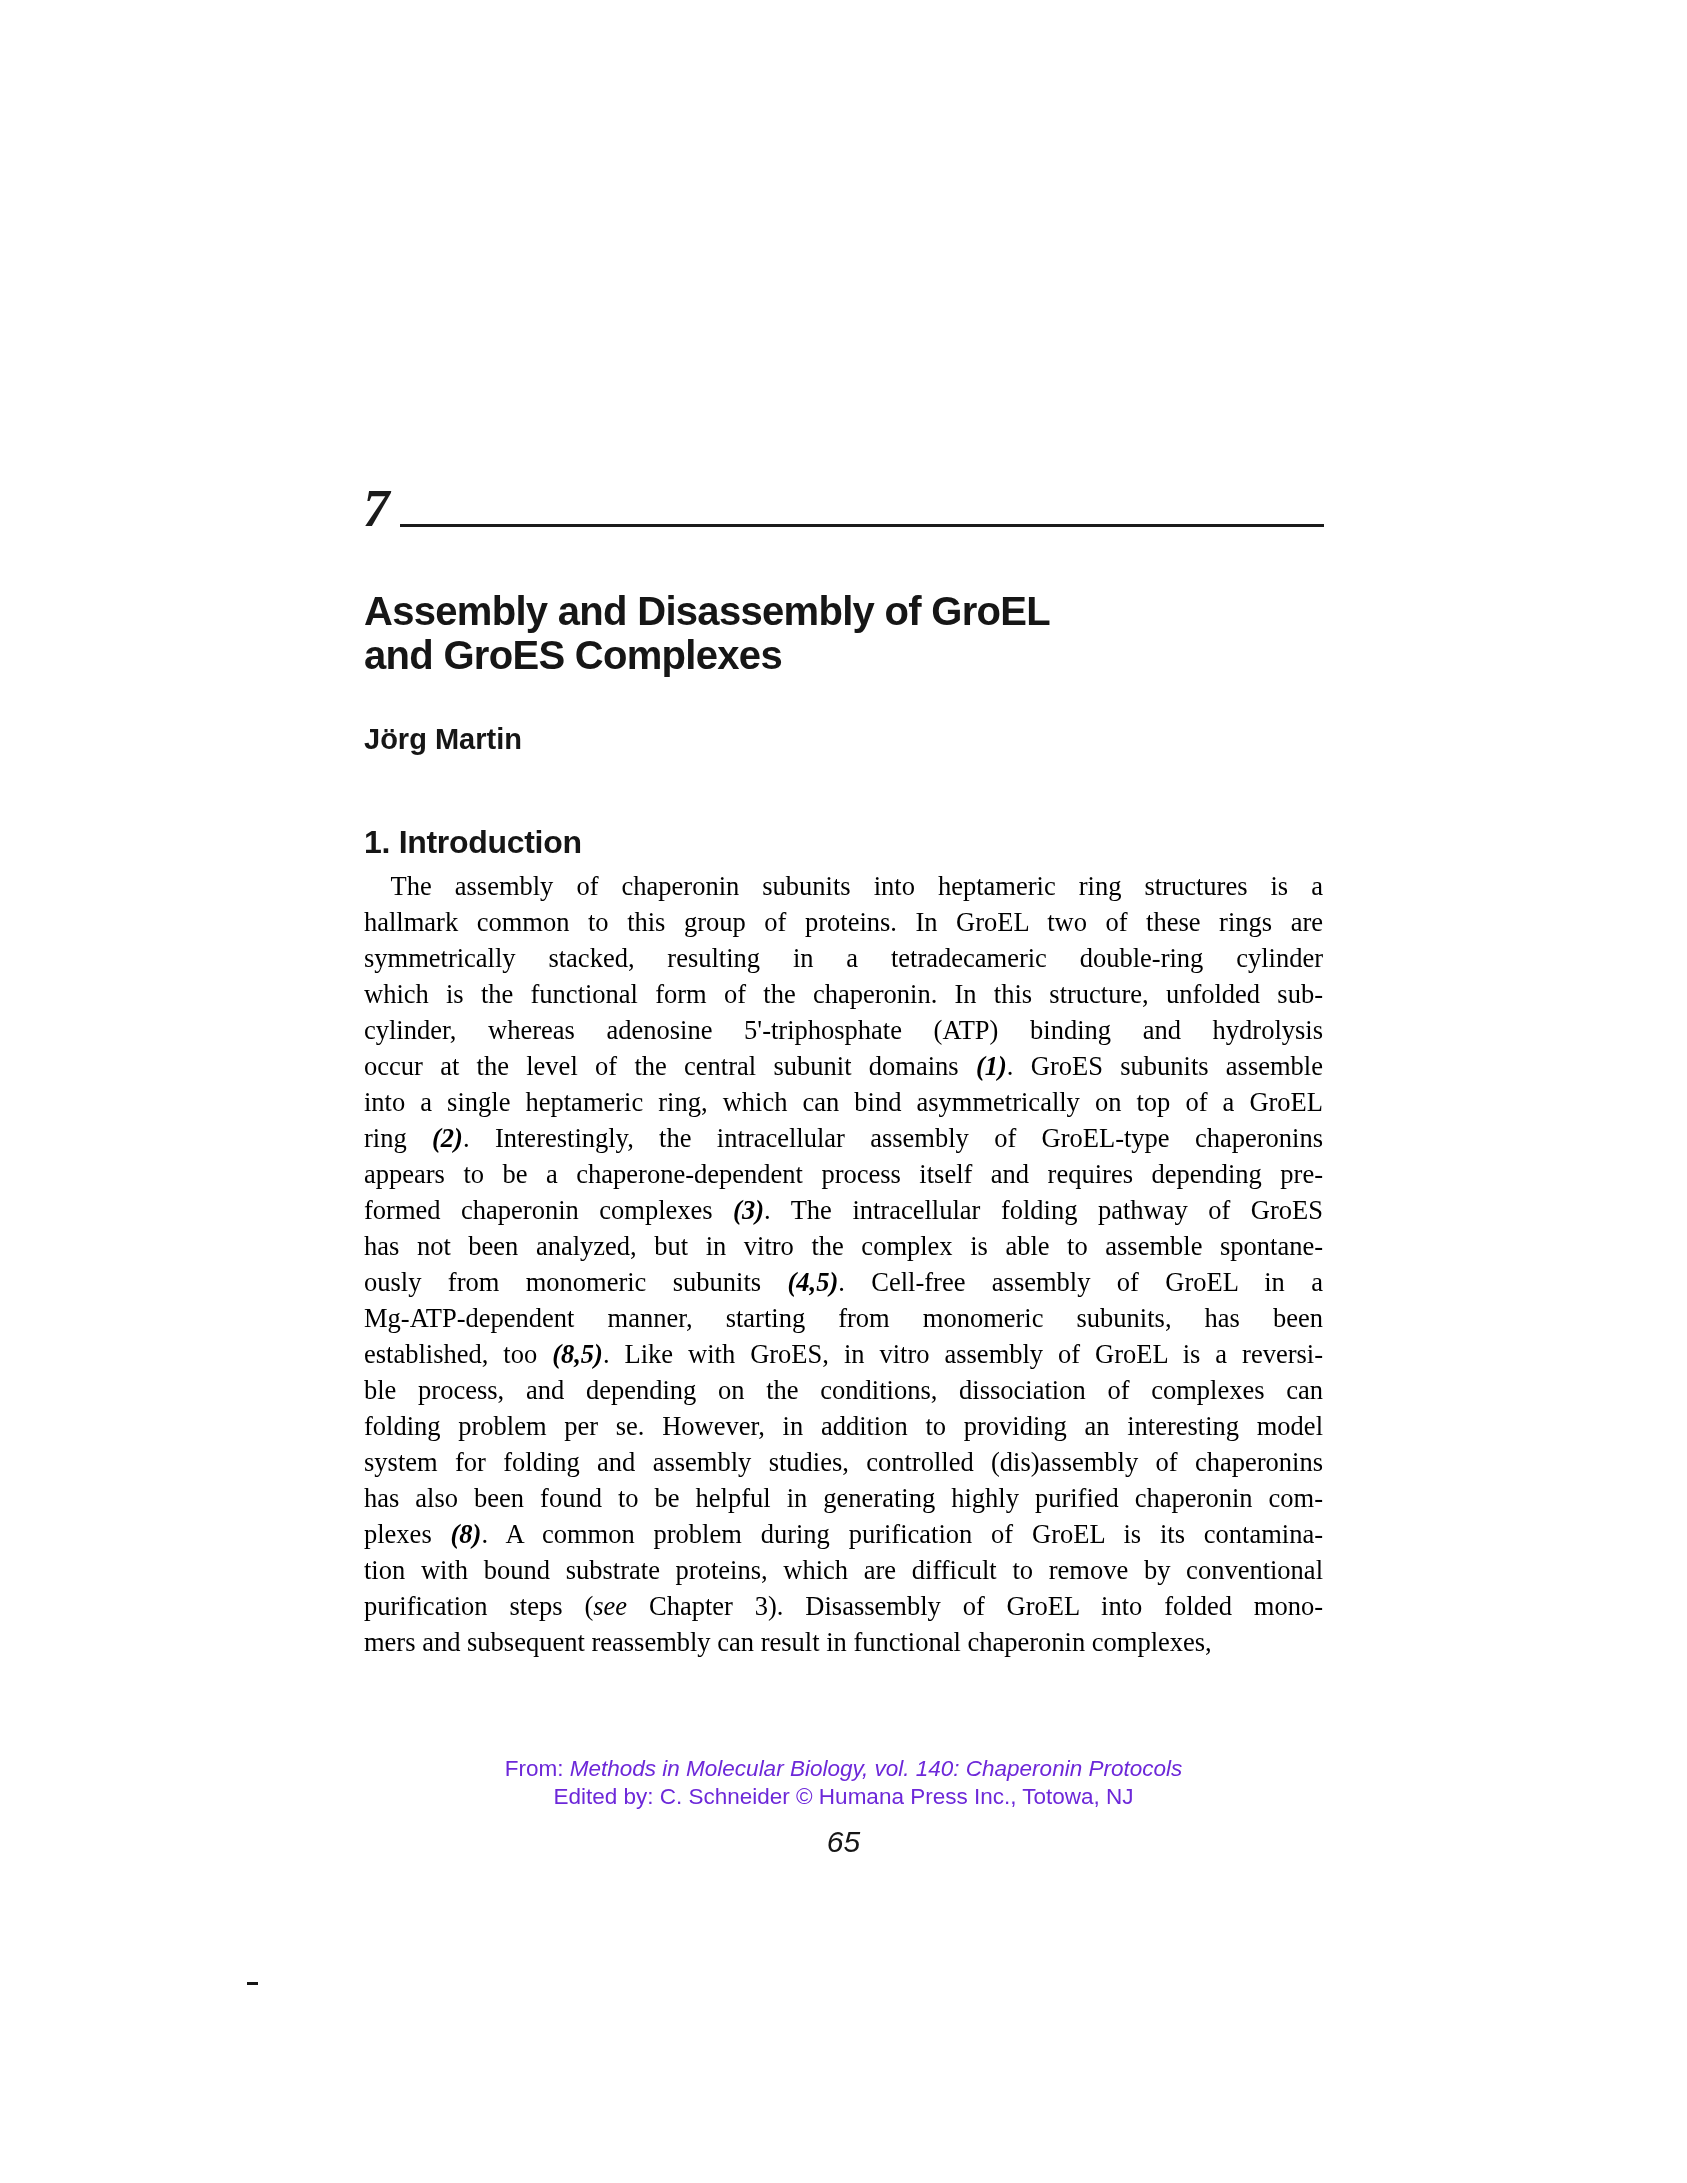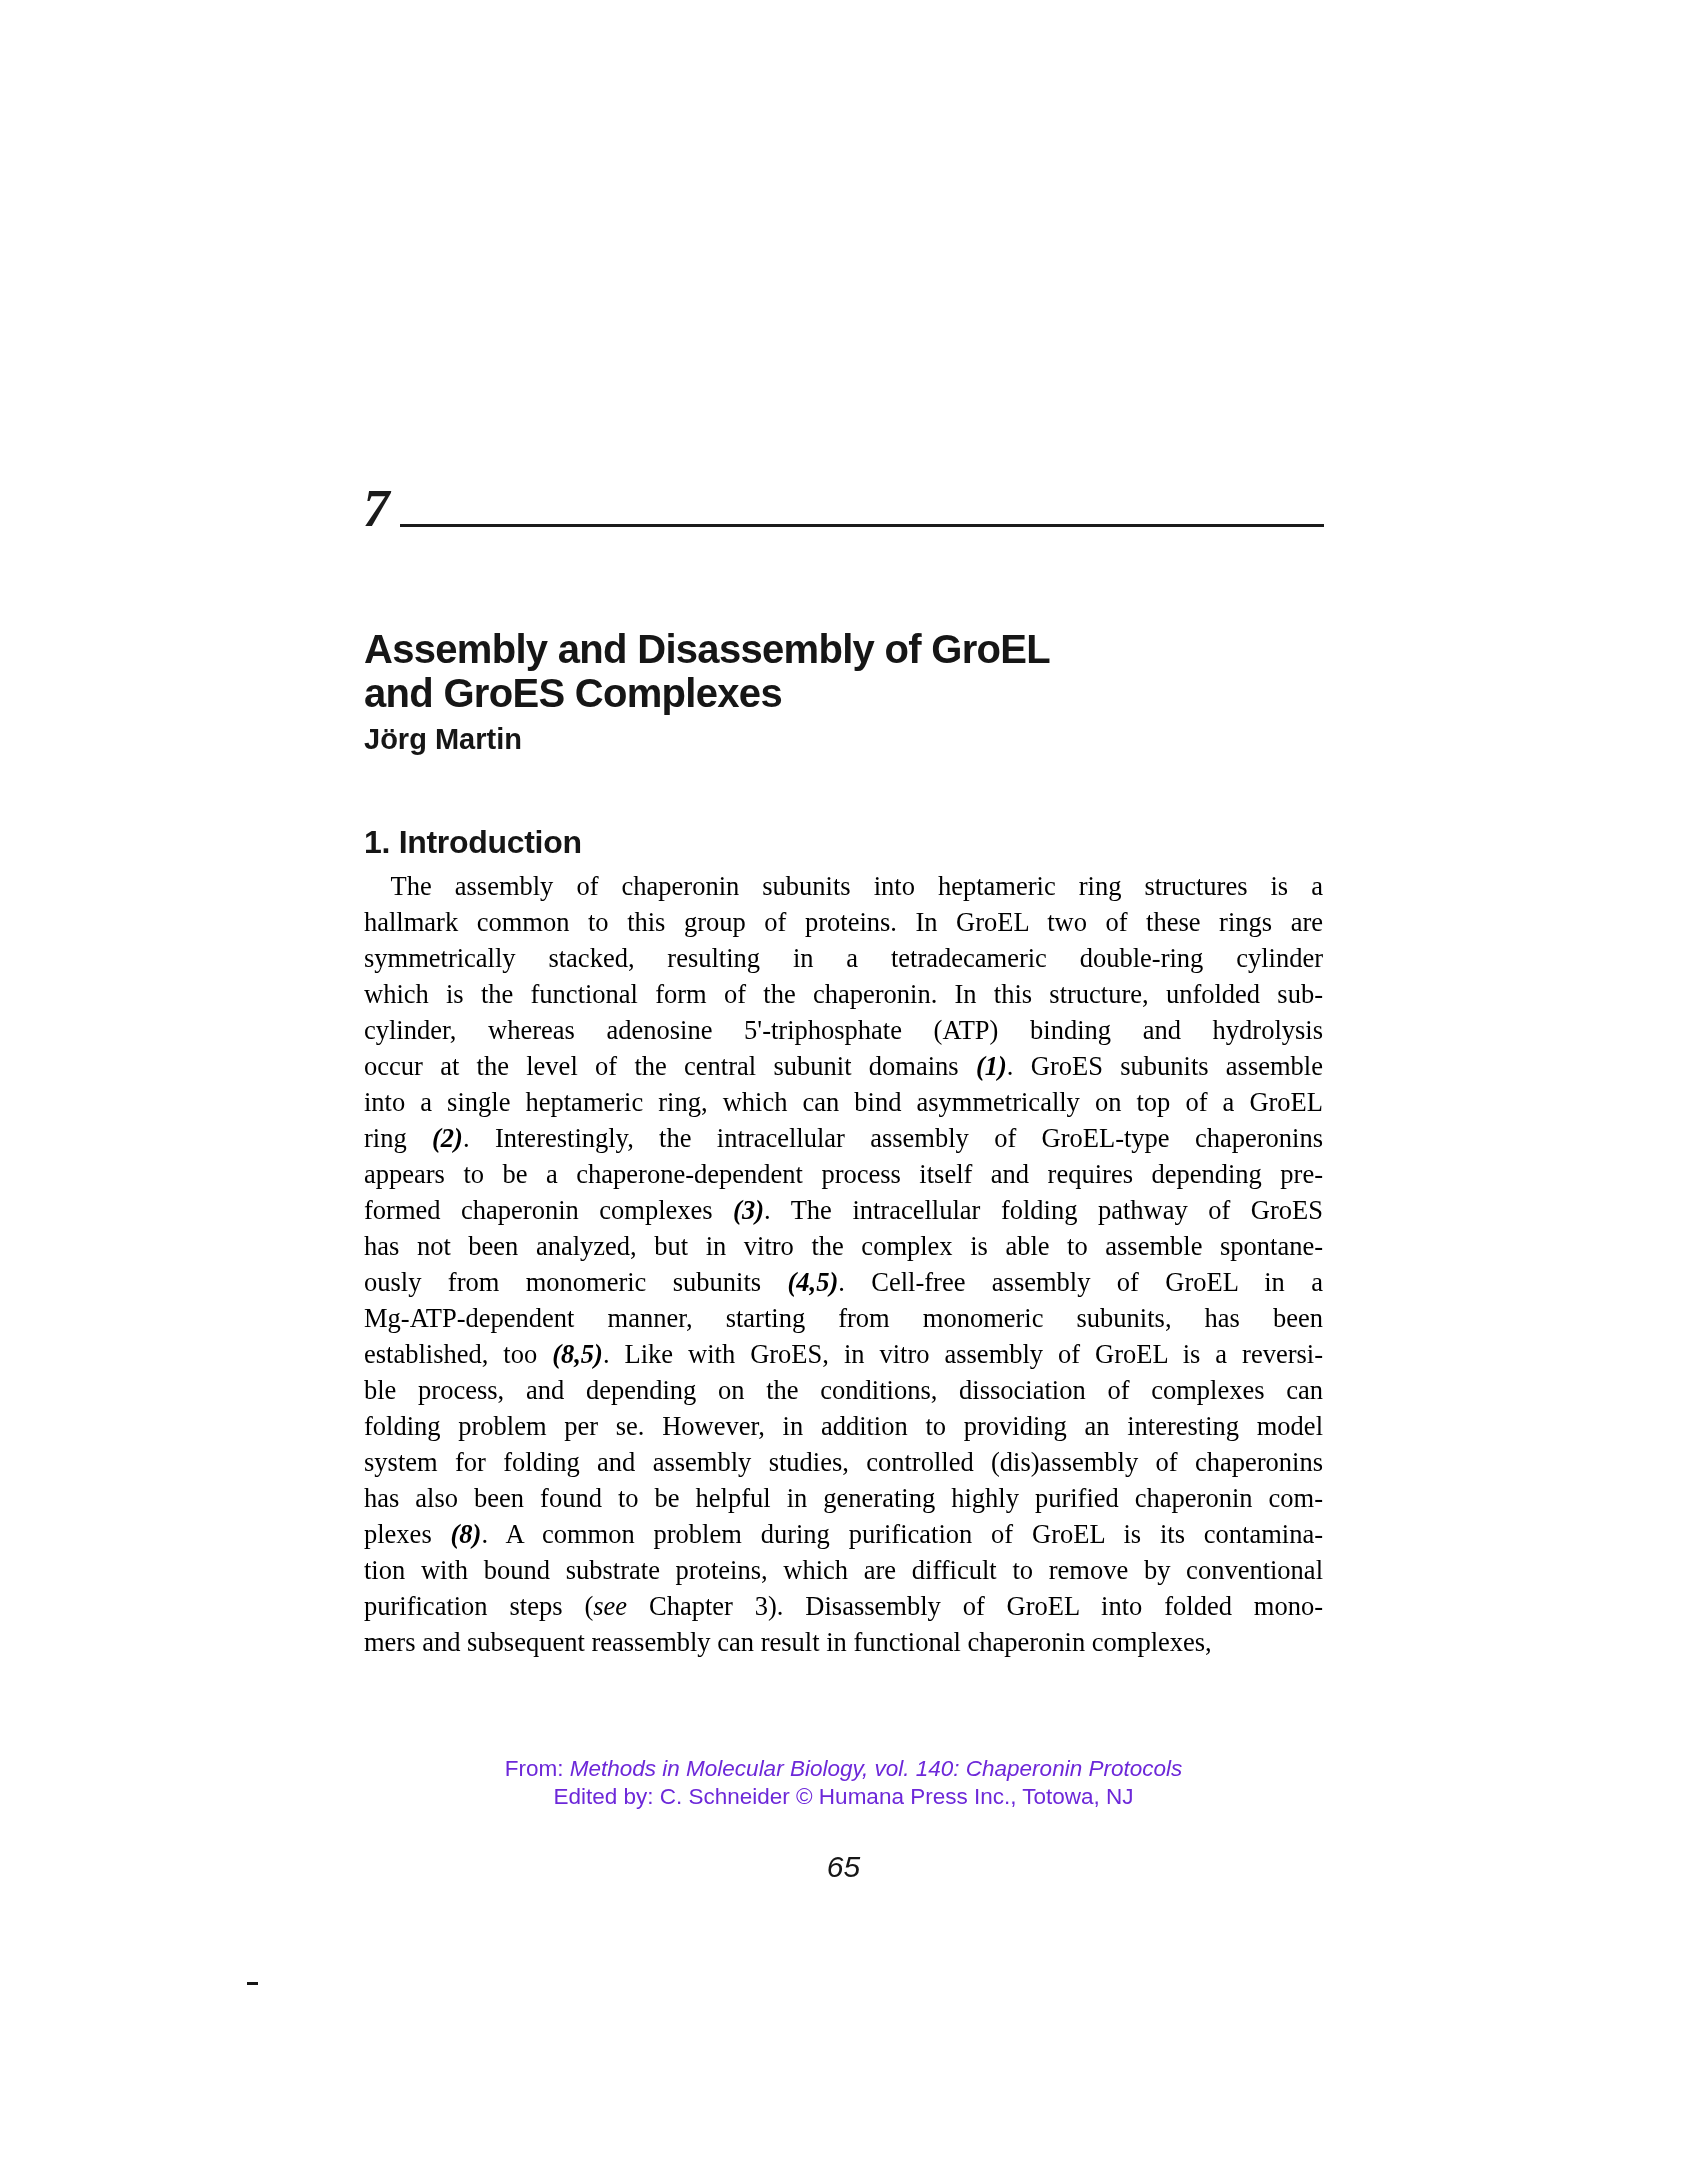--- a/index.html
+++ b/index.html
@@ -31,21 +31,20 @@
     background: #1b1b1b;
   }
 
   .chapter-title {
     position: absolute;
     left: 364px;
     top: 589px;
     font: 700 40px/44px "Liberation Sans", sans-serif;
     letter-spacing: -0.7px;
     color: #161616;
-    margin-top: 38px;
   }
 
   .author-name {
     position: absolute;
     left: 364px;
     top: 722px;
     font: 700 29px/1.2 "Liberation Sans", sans-serif;
     color: #161616;
     text-align: center;
   }
@@ -91,21 +90,20 @@
   }
 
   .page-number {
     position: absolute;
     left: 364px;
     top: 1827px;
     width: 959px;
     text-align: center;
     font: italic 400 30px/1 "Liberation Sans", sans-serif;
     color: #161616;
-    margin-top: 25px;
   }
 
   .stray-mark {
     position: absolute;
     left: 247px;
     top: 1982px;
     width: 10.6px;
     height: 3.3px;
     background: #161616;
   }

